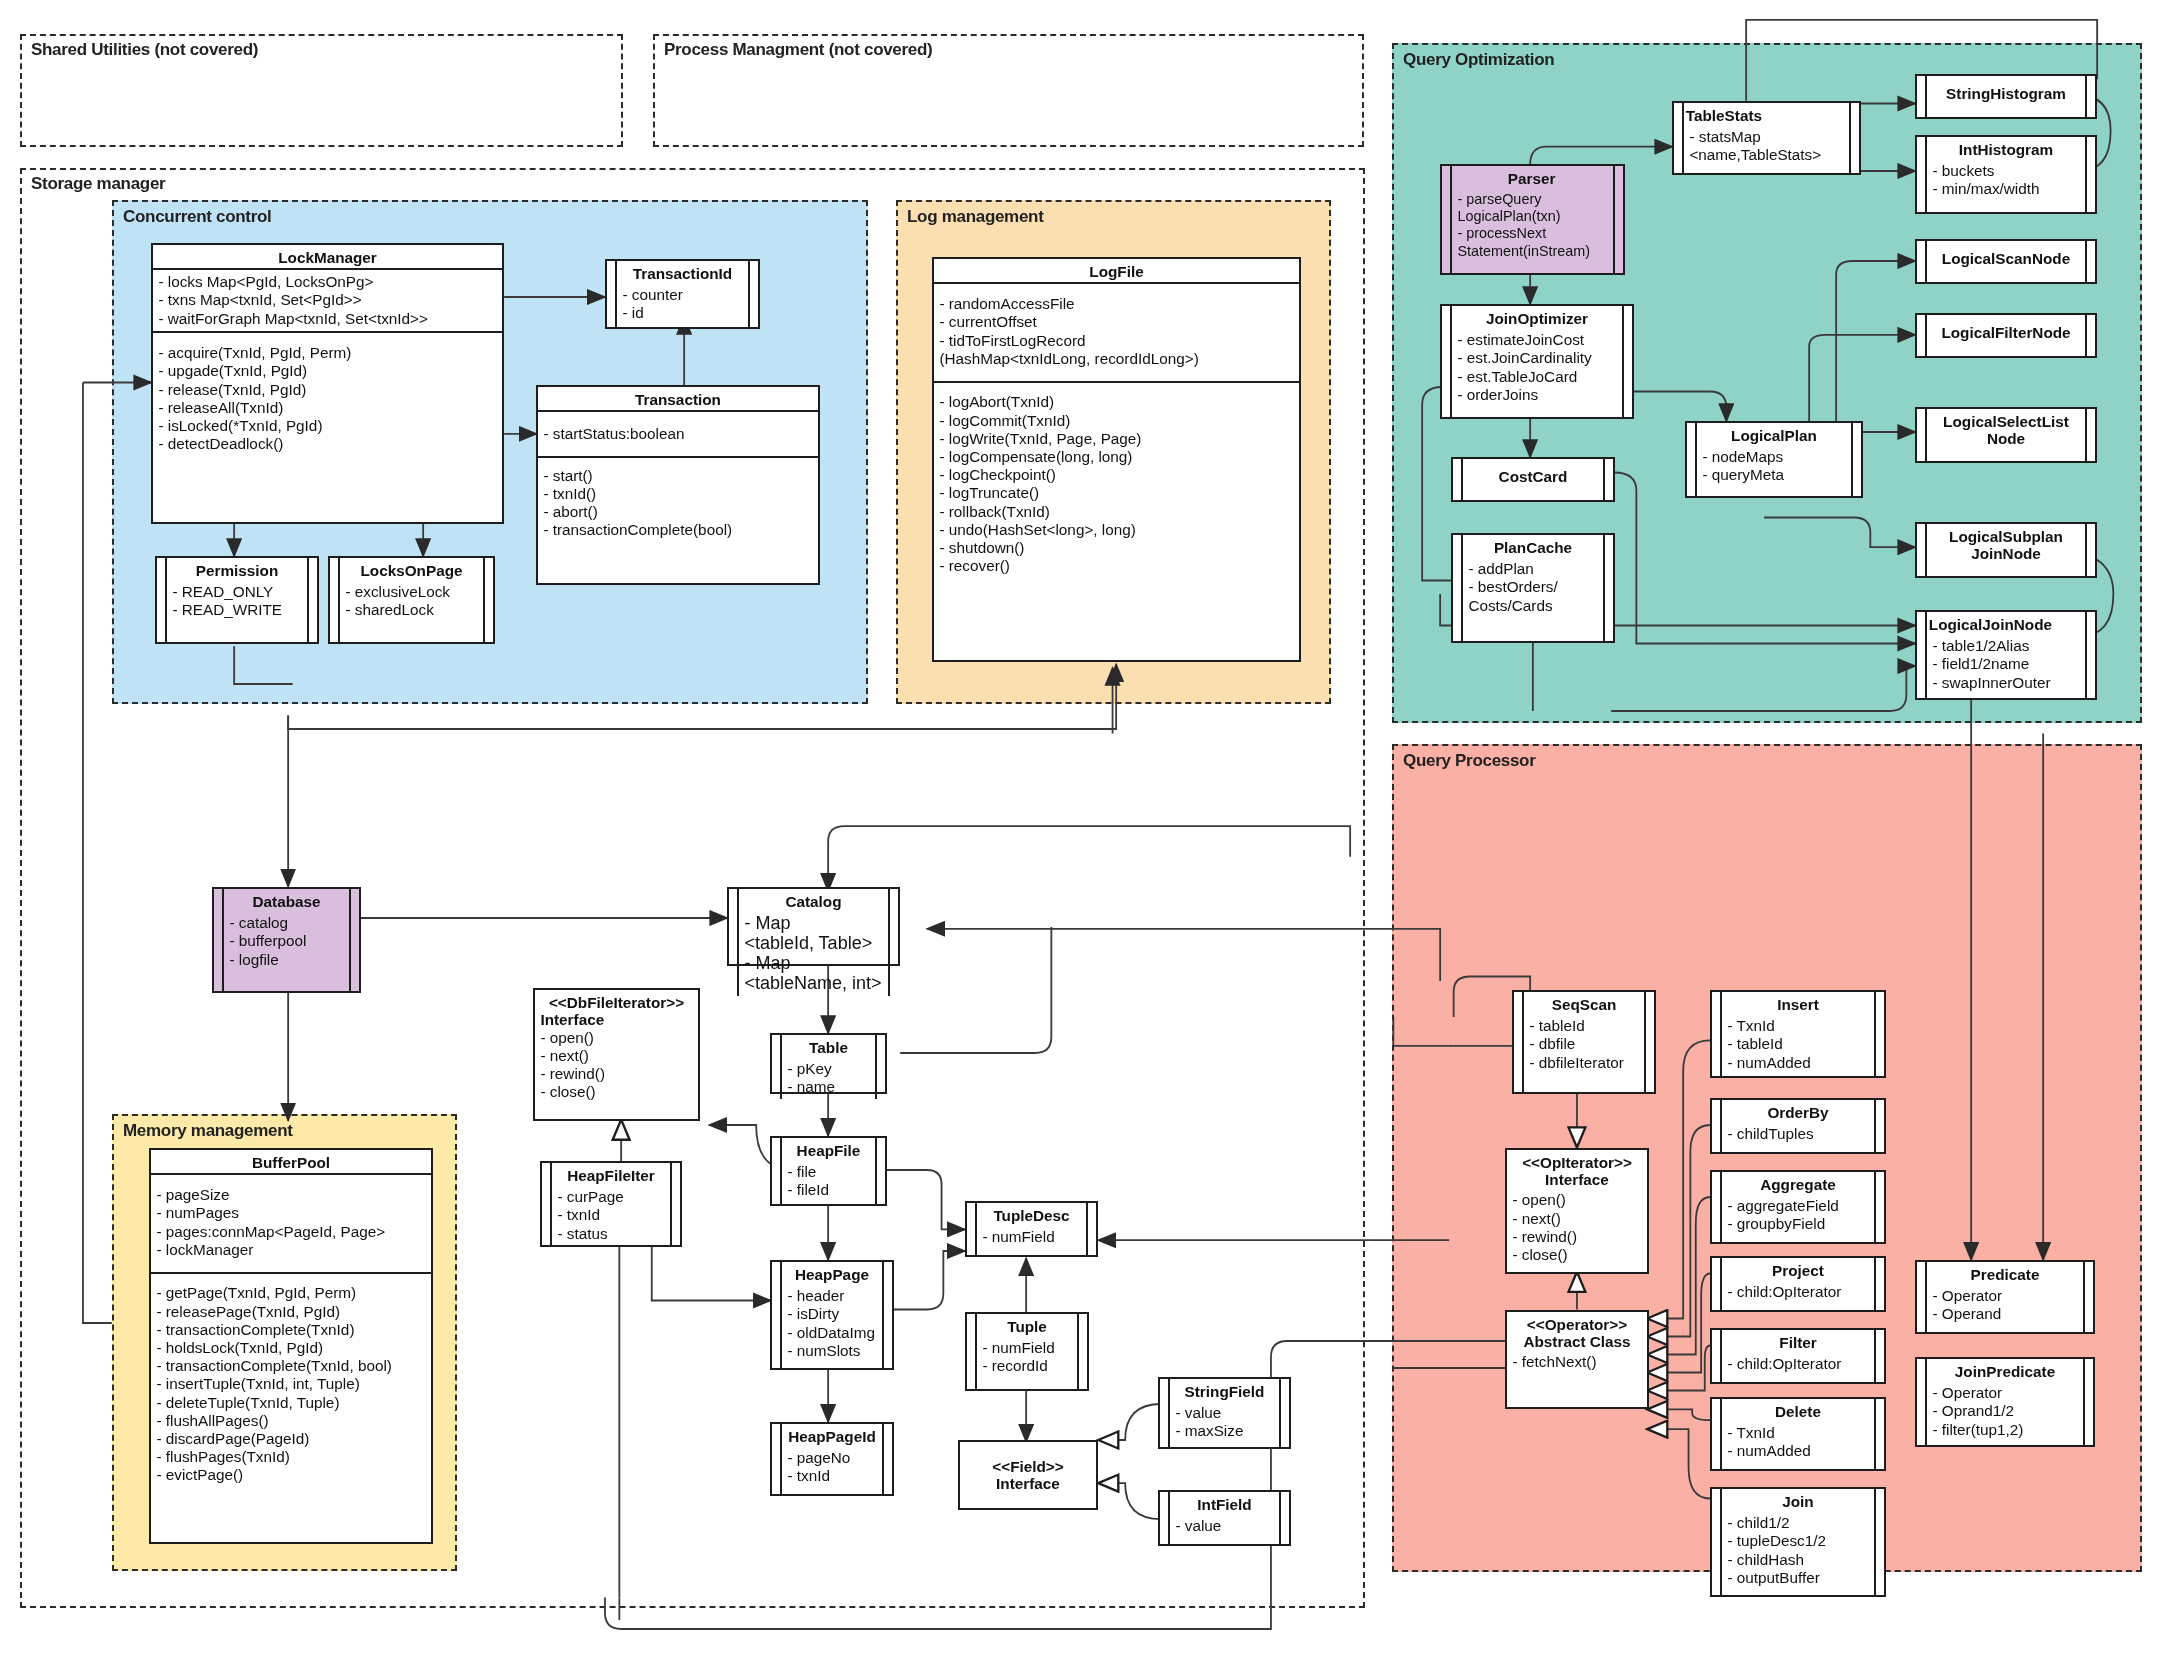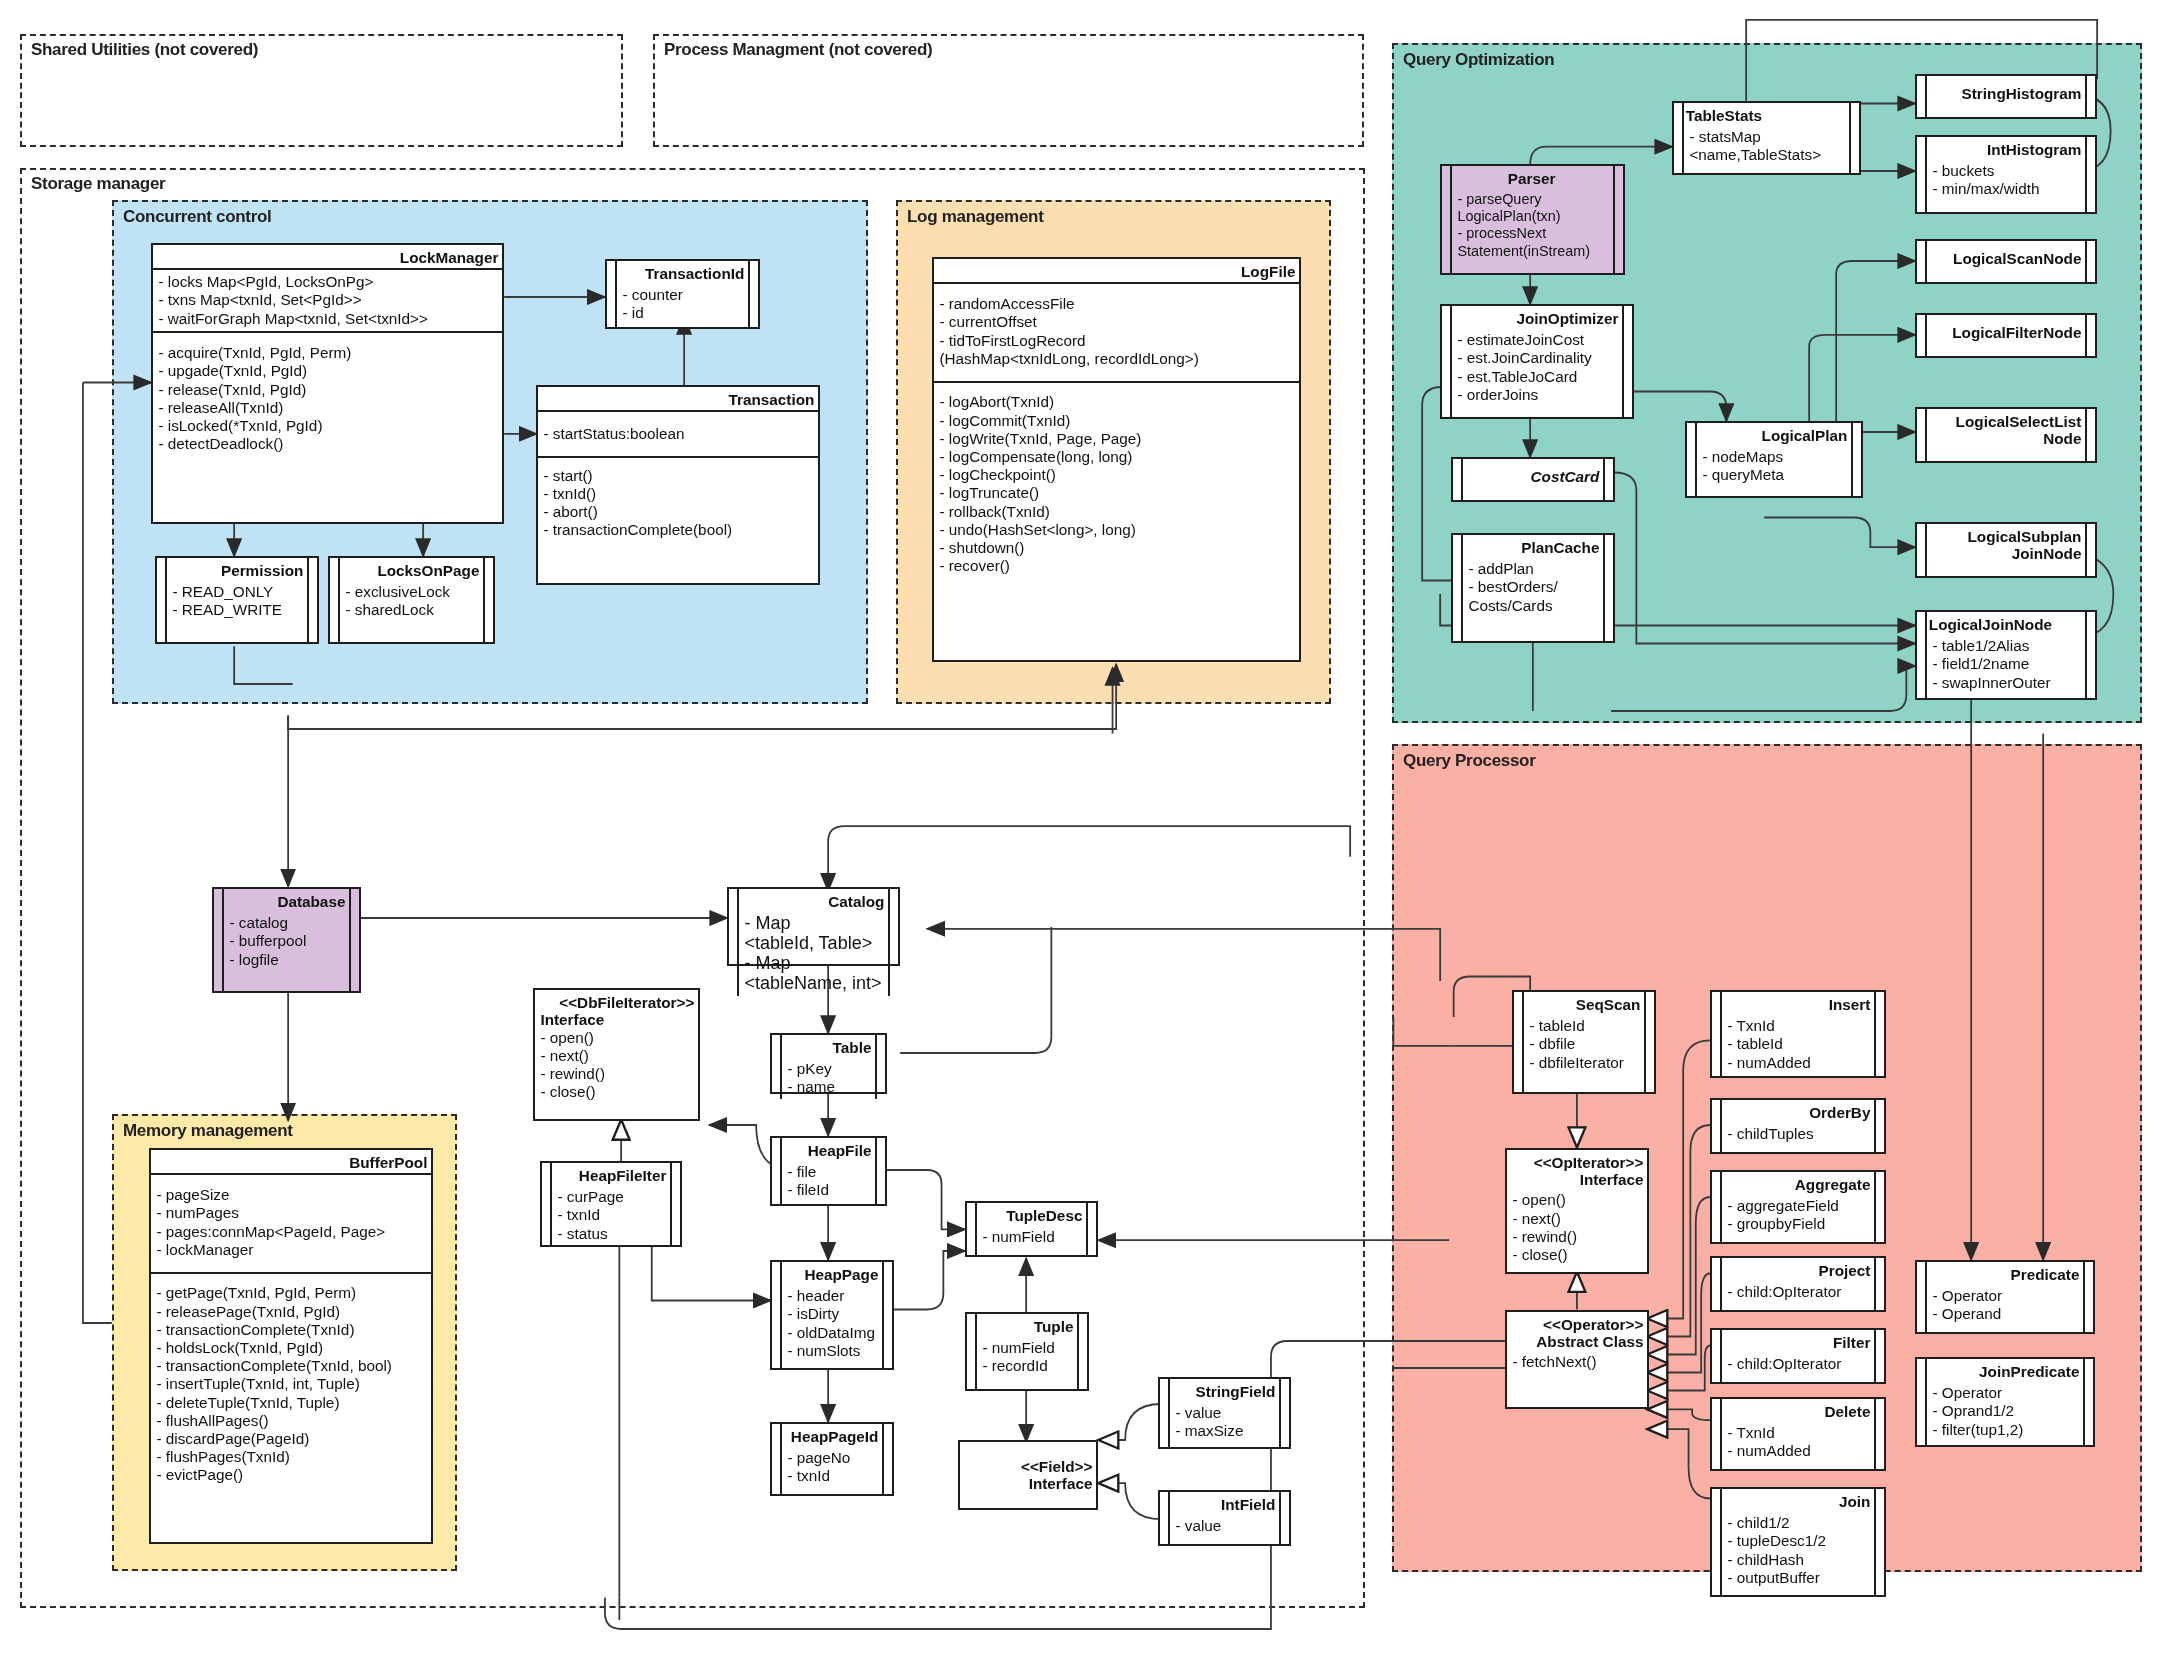--- a/index.html
+++ b/index.html
@@ -7,21 +7,21 @@
   #canvas{position:relative;width:2181px;height:1674px;background:#fff;overflow:hidden;}
 
   
   .group{position:absolute;border:2.7px dashed #2b2b2b;box-sizing:border-box;}
   .group>.gtitle{position:absolute;top:3.6px;left:9px;font-size:17px;font-weight:bold;color:#222;white-space:nowrap;font-family:"Liberation Sans",sans-serif;letter-spacing:-0.3px;}
   .group.filled>.gtitle{top:4.5px;}
 
   
   .cls{position:absolute;background:#fff;border:2.3px solid #1d1d1d;box-sizing:border-box;
        display:flex;flex-direction:column;font-size:15.3px;color:#111;}
-  .cls .hdr{font-weight:bold;text-align:right;padding:3.6px 3.6px 2.7px;line-height:1.12;}
+  .cls .hdr{font-weight:bold;text-align:center;padding:3.6px 3.6px 2.7px;line-height:1.12;}
   .cls .sec{padding:2.7px 5.4px 3.6px;line-height:1.19;}
   .cls .sec.b{border-top:2.3px solid #1d1d1d;}
   .cls .sec div{white-space:nowrap;}
   .cls.railed{padding:0 0;}
   .cls.railed>.inner{flex:1;display:flex;flex-direction:column;border-left:2.3px solid #1d1d1d;border-right:2.3px solid #1d1d1d;margin:0 8px;}
   .cls .sec.left{text-align:left;}
   .cls .compact{padding:1.8px 5.4px 2.7px;}
   .purple{background:#d9bedd !important;}
   .purple .inner{background:#d9bedd;}
 
@@ -456,21 +456,21 @@
       <div class="hdr">JoinOptimizer</div>
       <div class="sec compact left">
         <div>- estimateJoinCost</div>
         <div>- est.JoinCardinality</div>
         <div>- est.TableJoCard</div>
         <div>- orderJoins</div>
       </div>
     </div>
   </div>
 
-  <div class="cls railed" style="left:1451px;top:457px;width:164px;height:45px;font-style:italic;">
+  <div class="cls railed" style="left:1451px;top:457px;width:164px;height:45px;">
     <div class="inner">
       <div class="hdr" style="padding-top:9px;">CostCard</div>
     </div>
   </div>
 
   <div class="cls railed" style="left:1451px;top:533px;width:164px;height:110px;">
     <div class="inner">
       <div class="hdr">PlanCache</div>
       <div class="sec compact left">
         <div>- addPlan</div>

